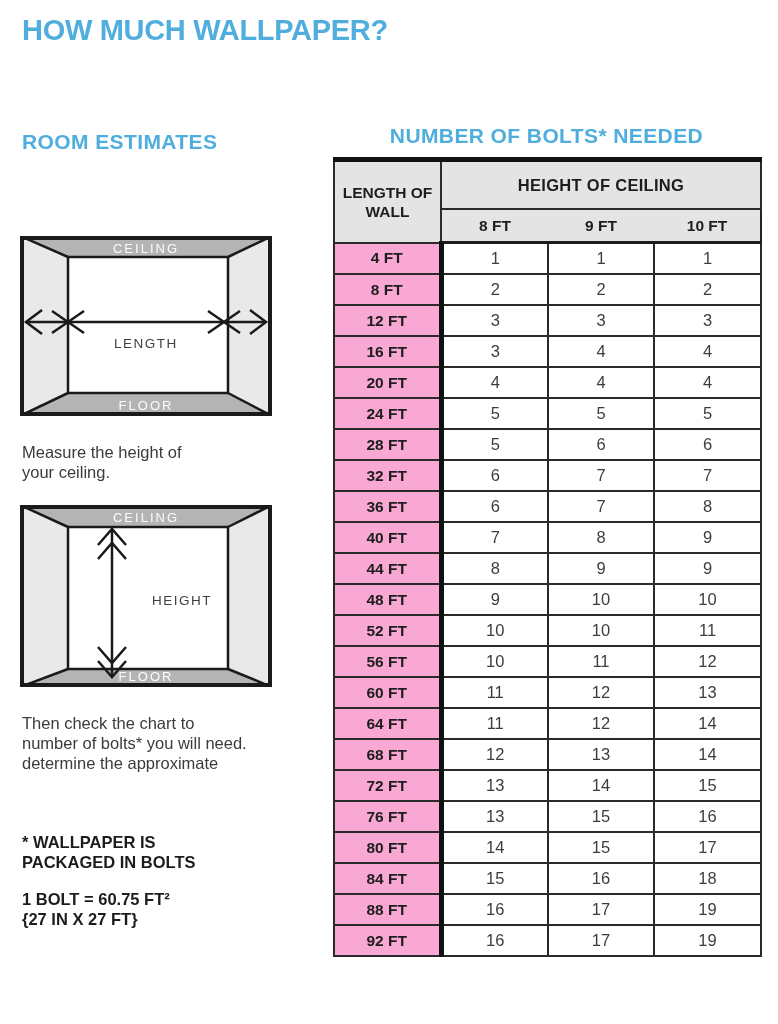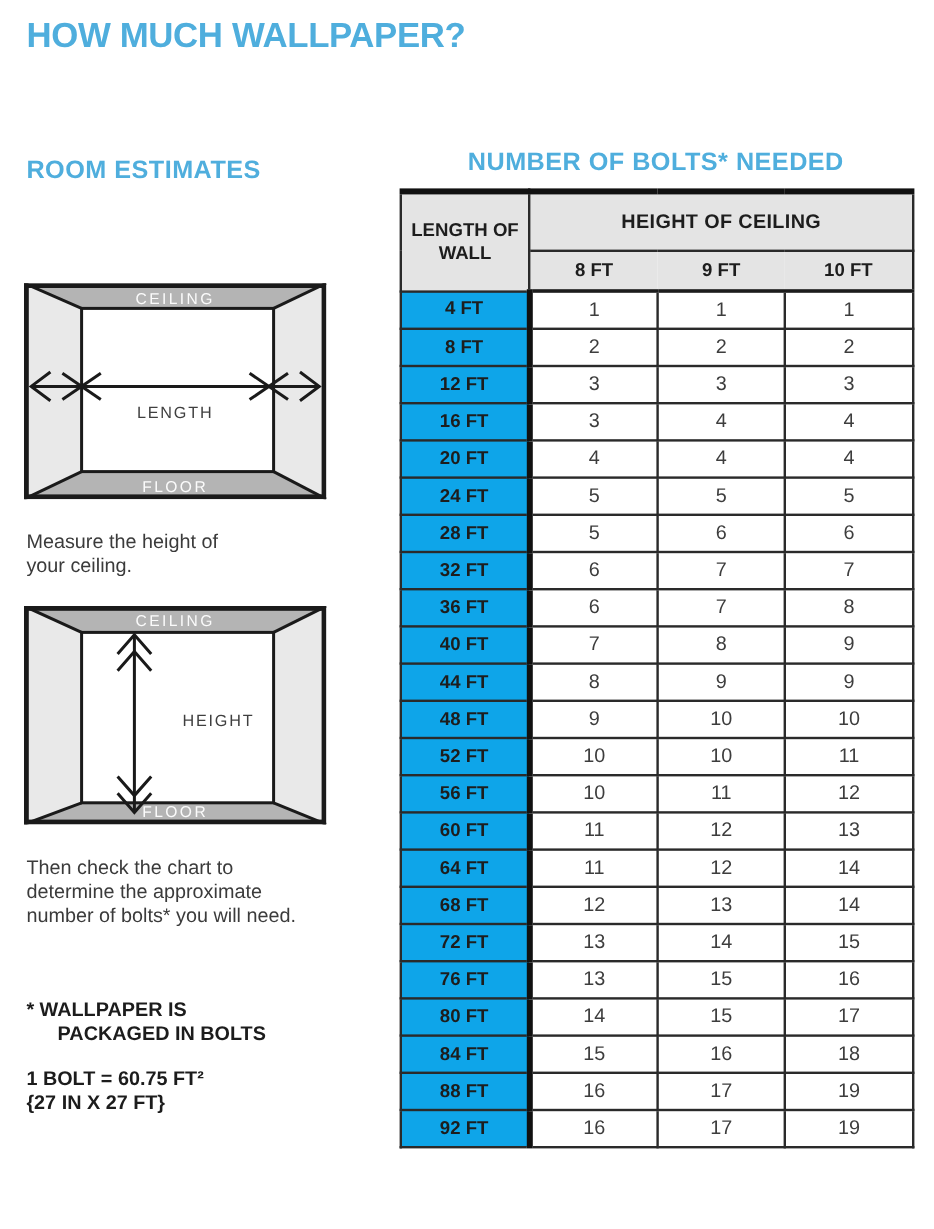--- a/index.html
+++ b/index.html
@@ -13,39 +13,39 @@
   .left-heading{left:22px;top:130px;}
   .table-heading{left:333px;top:124px;width:427px;text-align:center;}
 
   .body-text{font-size:16.5px;line-height:20px;color:#3b3b3b;}
   .para1{left:22px;top:169px;}
   .para2{left:22px;top:442px;}
   .para3{left:22px;top:713px;}
 
   .foot{font-size:16.5px;line-height:20px;font-weight:bold;color:#1c1c1c;}
   .foot1{left:22px;top:832px;}
-  .foot1 .l2{margin-left:26px;}
+  .foot1 .l2{margin-left:0;}
   .foot2{left:22px;top:889px;}
 
   .diagram1{left:20px;top:236px;}
   .diagram2{left:20px;top:505px;}
   svg text{font-family:"Liberation Sans","DejaVu Sans",sans-serif;}
   .room-label{font-size:13px;letter-spacing:2px;fill:#fbfbfb;}
   .dim-label{font-size:13.5px;letter-spacing:1.5px;fill:#3f3f3f;}
 
   table.bolts{position:absolute;left:333px;top:157px;width:427px;border-collapse:collapse;table-layout:fixed;
               border-top:5px solid #111;border-left:2px solid #222;border-right:2px solid #222;border-bottom:2px solid #222;}
   table.bolts td{border:2px solid #2a2a2a;text-align:center;vertical-align:middle;padding:0;}
   td.corner{background:#E4E4E4;font-weight:bold;font-size:15.5px;line-height:19px;color:#1d1d1d;
             border-right:5px solid #111;}
   td.group{background:#E4E4E4;font-weight:bold;font-size:16.5px;color:#1d1d1d;height:46px;letter-spacing:0.3px;border-bottom:2px solid #2a2a2a;}
   tr.subhead td{background:#E4E4E4;font-weight:bold;font-size:15.5px;color:#1d1d1d;height:31px;
                 border-left:none;border-right:none;border-bottom:3px solid #1c1c1c;}
   tbody.rows td{height:29px;}
-  tbody.rows td.rowhead{background:#0ea5e9;font-weight:bold;font-size:15.5px;color:#1d1d1d;border-right:5px solid #111;}
+  tbody.rows td.rowhead{background:#f9a8d4;font-weight:bold;font-size:15.5px;color:#1d1d1d;border-right:5px solid #111;}
   tbody.rows td.val{background:#ffffff;font-size:16.5px;color:#3d3d3d;}
 </style>
 </head>
 <body>
 
 <div id="page">
 
   <div class="abs page-title">HOW MUCH WALLPAPER?</div>
 
   <div class="abs section-heading left-heading">ROOM ESTIMATES</div>
@@ -100,22 +100,22 @@
       <polyline points="78,156 92,172 106,156"></polyline>
       <polyline points="78,142 92,158 106,142"></polyline>
     </g>
     <text x="126" y="17" text-anchor="middle" class="room-label">CEILING</text>
     <text x="126" y="176" text-anchor="middle" class="room-label">FLOOR</text>
     <text x="132" y="100" text-anchor="start" class="dim-label">HEIGHT</text>
   </svg>
 
   <div class="abs body-text para3">
     <div>Then check the chart to</div>
+    <div>number of bolts* you will need.</div>
     <div>determine the approximate</div>
-    <div>number of bolts* you will need.</div>
   </div>
 
   <div class="abs foot foot1">
     <div>* WALLPAPER IS</div>
     <div class="l2">PACKAGED IN BOLTS</div>
   </div>
 
   <div class="abs foot foot2">
     <div>1 BOLT = 60.75 FT²</div>
     <div>{27 IN X 27 FT}</div>

